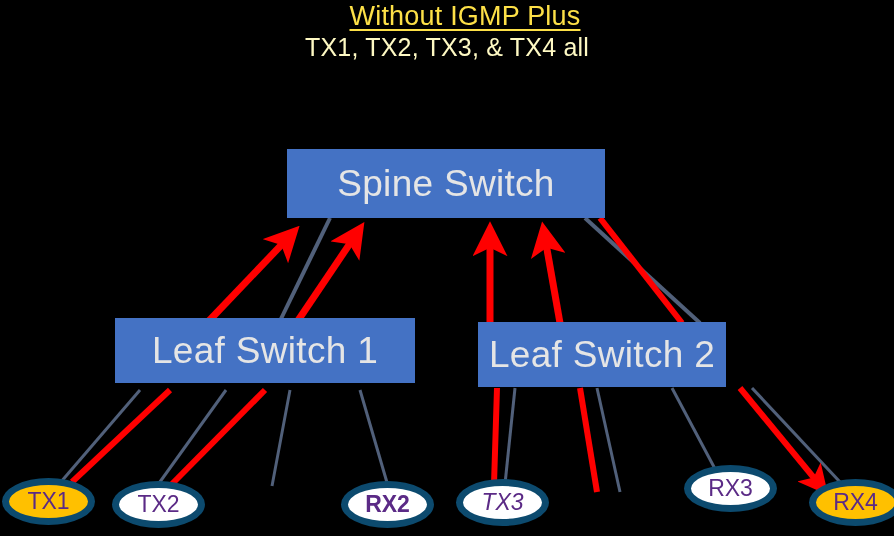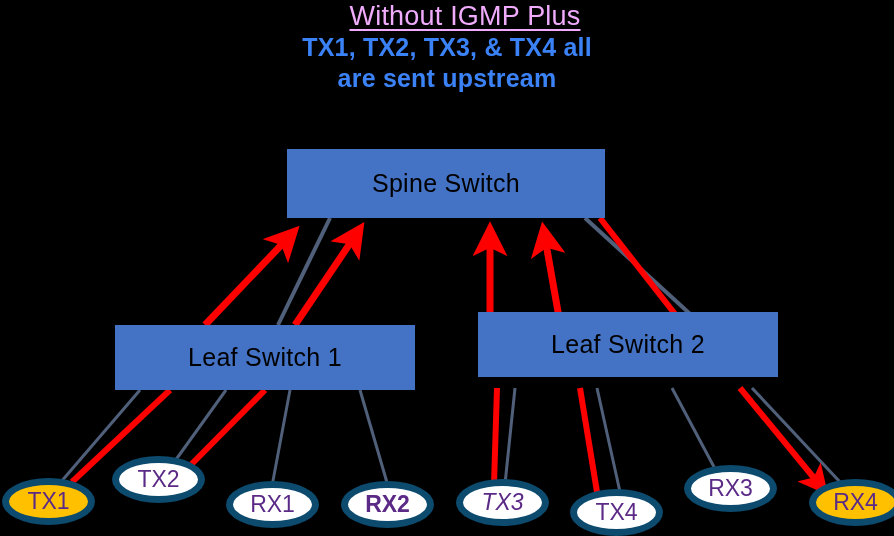--- a/index.html
+++ b/index.html
@@ -25,69 +25,68 @@
   .title-block {
     position: absolute;
     left: 0;
     top: 0;
     width: 894px;
     text-align: center;
     pointer-events: none;
   }
   .diagram-title {
     font-size: 27px;
-    color: #f0abfc;
+    color: #fde047;
     text-decoration: underline;
     text-underline-offset: 4px;
     line-height: 32px;
     letter-spacing: 0.2px;
     margin-left: 36px;
   }
   .diagram-subtitle {
     font-size: 25px;
-    color: #3b82f6;
+    color: #fef9c3;
     line-height: 31px;
     letter-spacing: 0.2px;
-    font-weight: bold;
   }
   
   #links {
     position: absolute;
     left: 0; top: 0;
     width: 894px;
     height: 536px;
   }
   
   .switch-box {
     position: absolute;
     background: #4472C4;
-    color: #000000;
+    color: #e5e5e5;
     display: flex;
     align-items: center;
     justify-content: center;
-    font-size: 25px;
+    font-size: 37px;
     letter-spacing: 0.3px;
     box-sizing: border-box;
   }
   #spine-switch {
     left: 287px;
     top: 149px;
     width: 318px;
     height: 69px;
   }
   #leaf-switch-1 {
     left: 115px;
-    top: 325px;
+    top: 318px;
     width: 300px;
     height: 65px;
   }
   #leaf-switch-2 {
     left: 478px;
-    top: 312px;
-    width: 300px;
+    top: 322px;
+    width: 248px;
     height: 65px;
   }
   
   .endpoint {
     position: absolute;
     border: 7px solid #0c4a6e;
     border-radius: 50%;
     display: flex;
     align-items: center;
     justify-content: center;
@@ -101,21 +100,20 @@
   }
 </style>
 </head>
 <body>
 
 <div id="stage">
 
   <div class="title-block">
     <div class="diagram-title">Without IGMP Plus</div>
     <div class="diagram-subtitle">TX1, TX2, TX3, &amp; TX4 all</div>
-    <div class="diagram-subtitle">are sent upstream</div>
   </div>
 
   <svg id="links" viewBox="0 0 894 536">
     <defs>
       <marker id="arrow-red" markerWidth="5" markerHeight="5" refX="2.6" refY="2.5" orient="auto" markerUnits="strokeWidth">
         <path d="M0,0 L5,2.5 L0,5 L1.2,2.5 z" fill="#FF0000"></path>
       </marker>
     </defs>
 
     <g stroke="#51607A" stroke-width="3" fill="none">
@@ -172,39 +170,33 @@
   </div>
 
   <div class="switch-box" id="leaf-switch-2">
     <span>Leaf Switch 2</span>
   </div>
 
   <div class="endpoint highlighted" style="left:2px;  top:478px; width:93px; height:47px;">
     <span>TX1</span>
   </div>
 
-  <div class="endpoint" style="left:112px; top:456px; width:93px; height:47px;">
+  <div class="endpoint" style="left:112px; top:481px; width:93px; height:47px;">
     <span>TX2</span>
   </div>
 
-  <div class="endpoint" style="left:226px; top:481px; width:93px; height:47px;">
-    <span>RX1</span>
-  </div>
 
   <div class="endpoint" style="left:341px; top:481px; width:93px; height:47px;font-weight:bold;">
     <span>RX2</span>
   </div>
 
   <div class="endpoint" style="left:456px; top:479px; width:93px; height:47px;font-style:italic;">
     <span>TX3</span>
   </div>
 
-  <div class="endpoint" style="left:570px; top:489px; width:93px; height:47px;">
-    <span>TX4</span>
-  </div>
 
   <div class="endpoint" style="left:684px; top:465px; width:93px; height:47px;">
     <span>RX3</span>
   </div>
 
   <div class="endpoint highlighted" style="left:809px; top:479px; width:93px; height:47px;">
     <span>RX4</span>
   </div>
 
 </div>

